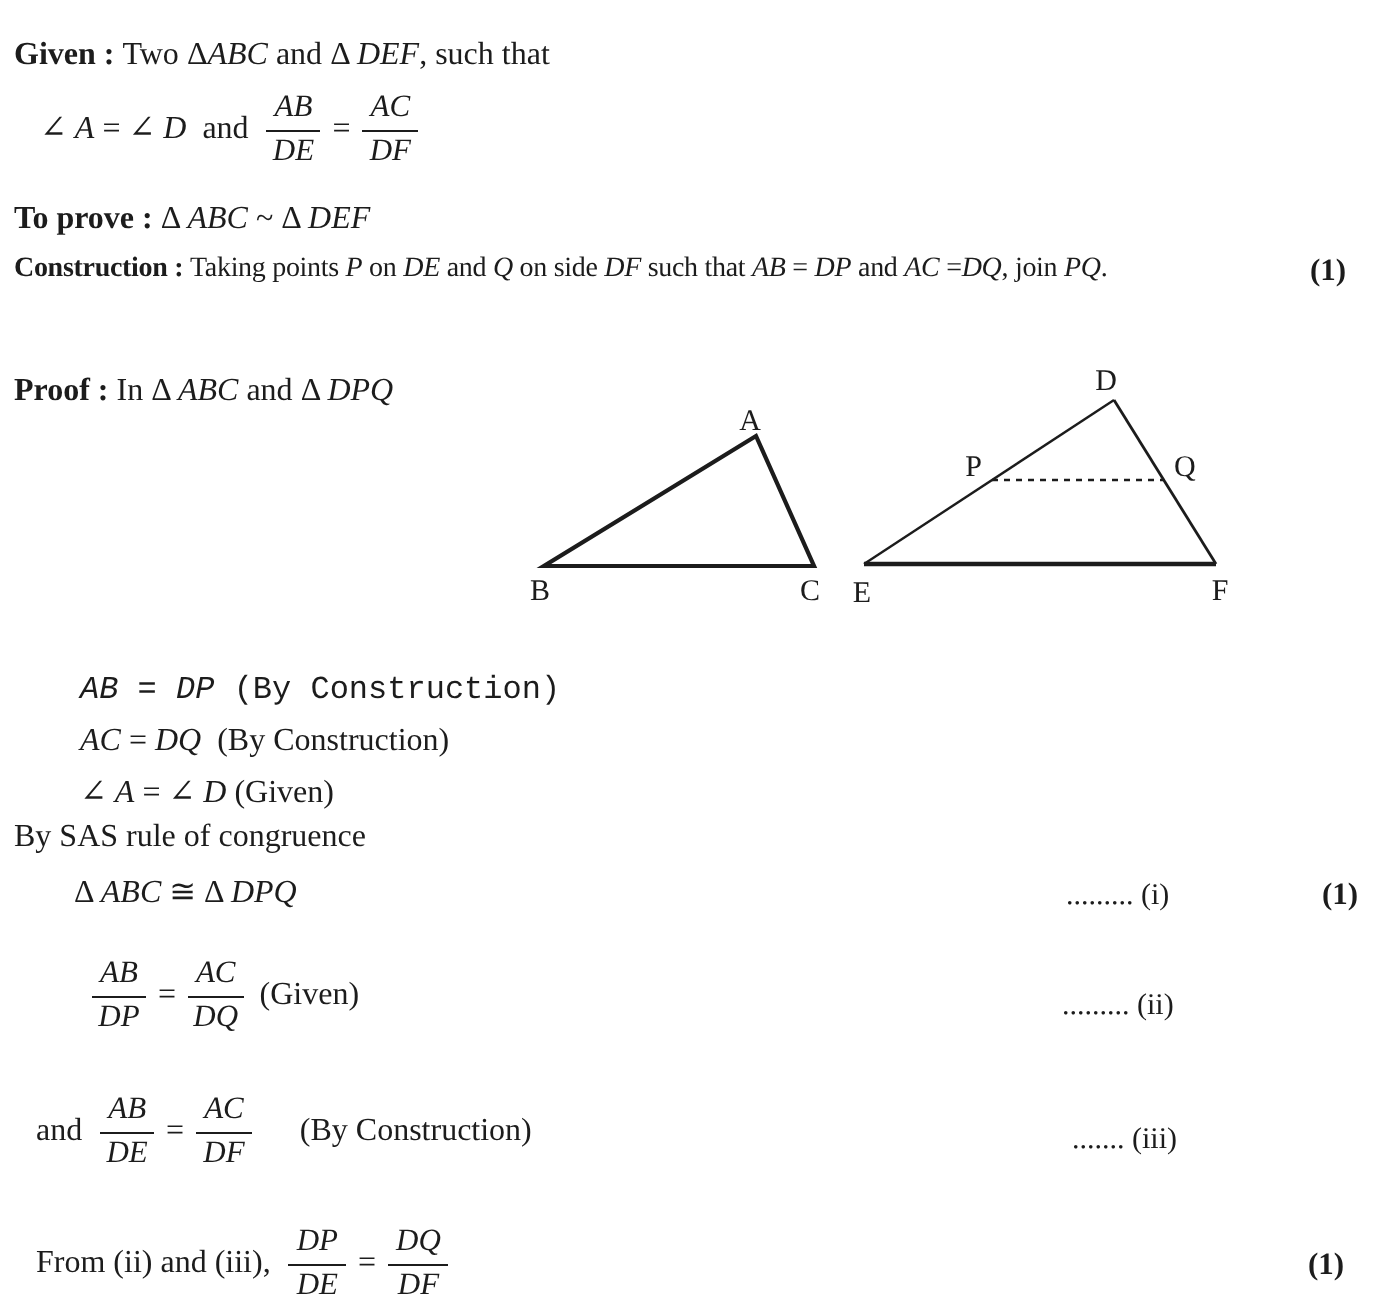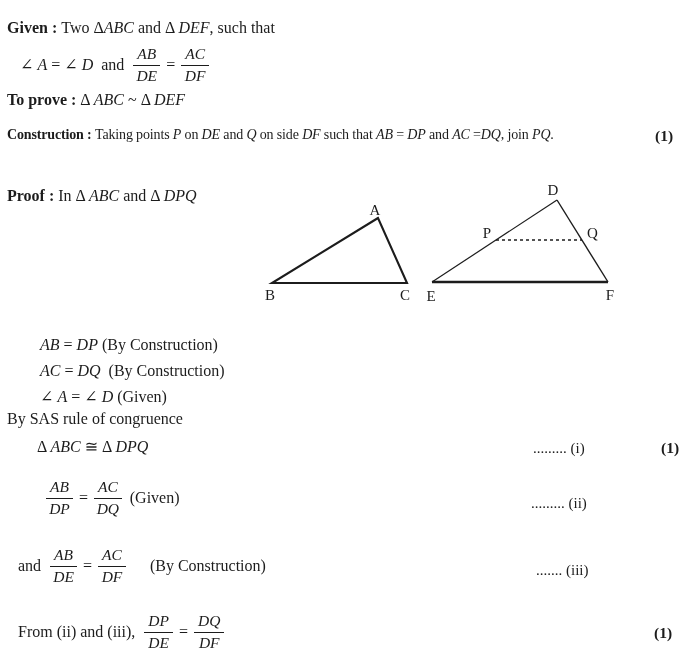--- a/index.html
+++ b/index.html
@@ -78,21 +78,21 @@
       <span class="num">AB</span>
       <span class="den">DE</span>
     </span>
     <span class="eqsign">=</span>
     <span class="frac">
       <span class="num">AC</span>
       <span class="den">DF</span>
     </span>
   </div>
 
-  <div class="line" style="left:7px; top:91px;"><span class="seg-b">To prove : </span><span class="seg-r">Δ </span><span class="seg-i">ABC</span><span class="seg-r"> ~ </span><span class="seg-r">Δ </span><span class="seg-i">DEF</span></div>
+  <div class="line" style="left:7px; top:101px;"><span class="seg-b">To prove : </span><span class="seg-r">Δ </span><span class="seg-i">ABC</span><span class="seg-r"> ~ </span><span class="seg-r">Δ </span><span class="seg-i">DEF</span></div>
 
   <div class="line construction-line" style="left:7px; top:127px;"><span class="seg-b">Construction : </span><span class="seg-r">Taking points </span><span class="seg-i">P</span><span class="seg-r"> on </span><span class="seg-i">DE</span><span class="seg-r"> and </span><span class="seg-i">Q</span><span class="seg-r"> on side </span><span class="seg-i">DF</span><span class="seg-r"> such that </span><span class="seg-i">AB</span><span class="seg-r"> = </span><span class="seg-i">DP</span><span class="seg-r"> and </span><span class="seg-i">AC</span><span class="seg-r"> =</span><span class="seg-i">DQ</span><span class="seg-r">, join </span><span class="seg-i">PQ</span><span class="seg-r">.</span></div>
   <div class="mark" style="left:655px; top:127px;">(1)</div>
 
   <div class="line" style="left:7px; top:187px;"><span class="seg-b">Proof : </span><span class="seg-r">In </span><span class="seg-r">Δ </span><span class="seg-i">ABC</span><span class="seg-r"> and </span><span class="seg-r">Δ </span><span class="seg-i">DPQ</span></div>
 
   <svg style="position:absolute; left:253px; top:176px;" width="385" height="126" viewBox="0 0 385 126">
 
     <polygon points="125,42 19,107 154,107" fill="none" stroke="#1c1c1c" stroke-width="2.1"></polygon>
     <text x="122" y="39" text-anchor="middle">A</text>
@@ -103,21 +103,21 @@
     <line x1="304" y1="24" x2="355" y2="106" stroke="#1c1c1c" stroke-width="1.4"></line>
     <line x1="179" y1="106" x2="355" y2="106" stroke="#1c1c1c" stroke-width="2.3"></line>
     <line x1="243" y1="64" x2="329" y2="64" stroke="#1c1c1c" stroke-width="1.3" stroke-dasharray="3,3"></line>
     <text x="300" y="19" text-anchor="middle">D</text>
     <text x="178" y="125" text-anchor="middle">E</text>
     <text x="357" y="124" text-anchor="middle">F</text>
     <text x="238" y="62" text-anchor="end">P</text>
     <text x="334" y="62" text-anchor="start">Q</text>
   </svg>
 
-  <div class="line" style="left:40px; top:336px;"><span class="seg-i">AB</span><span class="seg-r"> = </span><span class="seg-i">DP</span><span class="seg-r"> (By Construction)</span></div>
+  <div class="line" style="left:40px; top:336px;font-family:Liberation Mono, monospace;"><span class="seg-i">AB</span><span class="seg-r"> = </span><span class="seg-i">DP</span><span class="seg-r"> (By Construction)</span></div>
   <div class="line" style="left:40px; top:362px;"><span class="seg-i">AC</span><span class="seg-r"> = </span><span class="seg-i">DQ</span><span class="seg-r">  (By Construction)</span></div>
   <div class="line" style="left:40px; top:388px;"><span class="seg-r">∠ </span><span class="seg-i">A</span><span class="seg-r"> = </span><span class="seg-r">∠ </span><span class="seg-i">D</span><span class="seg-r"> (Given)</span></div>
   <div class="line" style="left:7px; top:410px;"><span class="seg-r">By SAS rule of congruence</span></div>
 
   <div class="line" style="left:37px; top:438px;"><span class="seg-r">Δ </span><span class="seg-i">ABC</span><span class="seg-r"> ≅ </span><span class="seg-r">Δ </span><span class="seg-i">DPQ</span></div>
   <div class="ref" style="left:533px; top:440px;">......... (i)</div>
   <div class="mark" style="left:661px; top:439px;">(1)</div>
 
   <div class="line eq" style="left:33px; top:475px;">
     <span class="frac">

